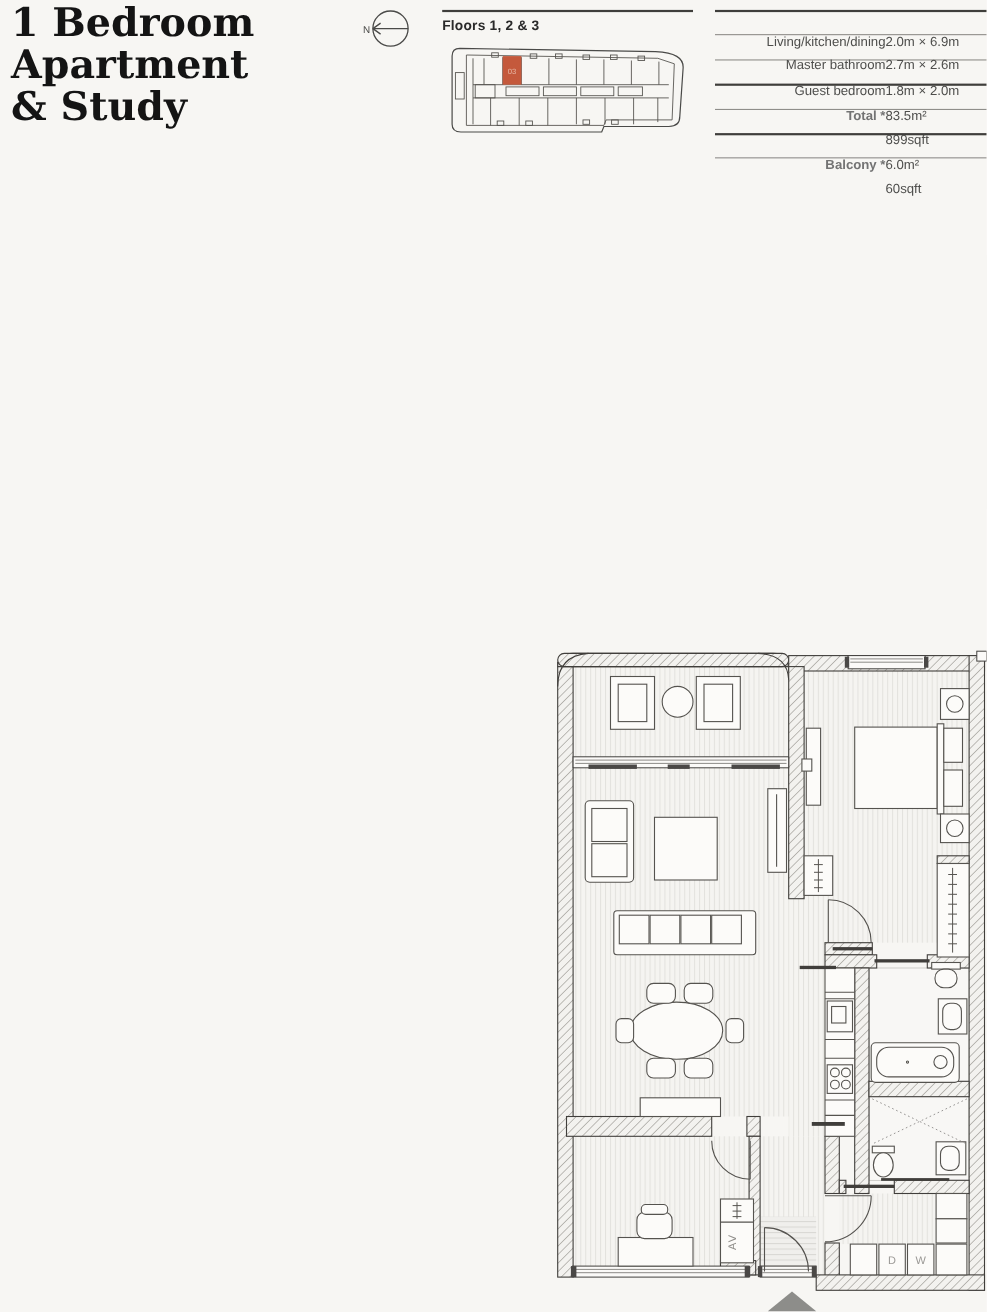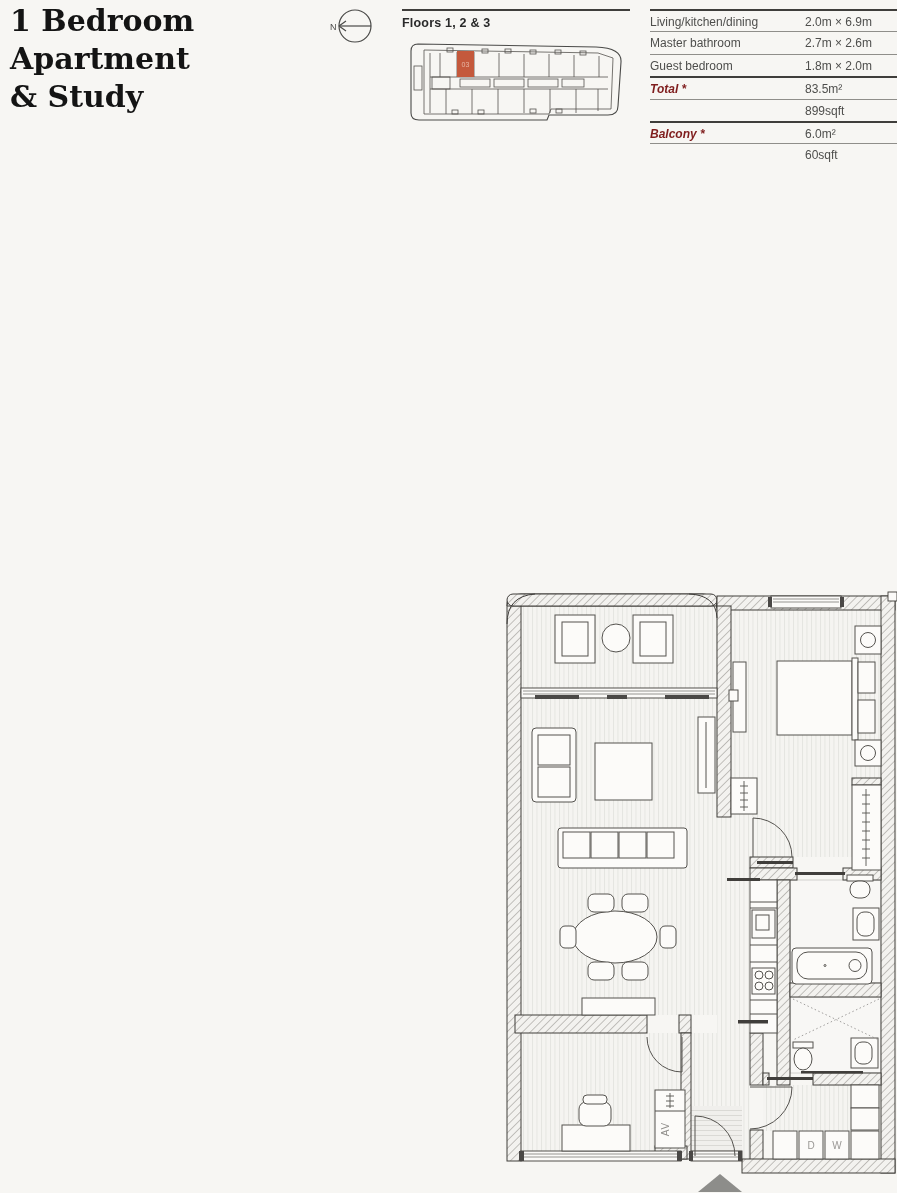--- a/index.html
+++ b/index.html
@@ -1,31 +1,31 @@
 <!DOCTYPE html>
 <html><head>
 <meta charset="utf-8">
 <style>
   html,body{margin:0;padding:0;}
   .page{position:relative;width:897px;height:1193px;background:#f7f6f3;overflow:hidden;
         font-family:"Liberation Sans",sans-serif;}
   .title{position:absolute;left:10px;top:2px;width:320px;
-         font-family:"DejaVu Serif",serif;font-weight:700;font-size:30px;line-height:38px;
+         font-family:"DejaVu Serif",serif;font-weight:700;font-size:36px;line-height:38px;
          color:#141414;white-space:pre-line;letter-spacing:0px;}
   .north{position:absolute;left:326px;top:4px;}
   .floors-block{position:absolute;left:402px;top:0;width:228px;}
   .floors-rule{border-top:2px solid #3f3e3b;margin-top:9px;}
   .floors-label{font-size:12.5px;font-weight:700;color:#2a2a2a;margin-top:5px;letter-spacing:.2px;}
   .mini-plan{display:block;margin-top:6px;}
   .spec-table{position:absolute;left:650px;top:9px;width:247px;font-size:12px;color:#4e4e4c;}
   .spec-row{display:flex;align-items:flex-start;height:22.4px;box-sizing:border-box;
-            border-top:1px solid #8f8e8a;padding-top:4px;}
+            border-top:1px solid #8f8e8a;padding-top:20px;text-align:right;}
   .spec-row.heavy{border-top:2px solid #3f3e3b;}
   .spec-row .lbl{width:155px;flex:none;}
-  .spec-row.bold .lbl{font-weight:700;color:#7f1d1d;font-style:italic;}
+  .spec-row.bold .lbl{font-weight:700;color:#737373;}
   .plan{position:absolute;left:505px;top:590px;}
   svg text{font-family:"Liberation Sans",sans-serif;}
 </style>
 </head>
 <body>
 <div class="page">
 
 <div class="title">1 Bedroom
 Apartment
 &amp; Study</div>

